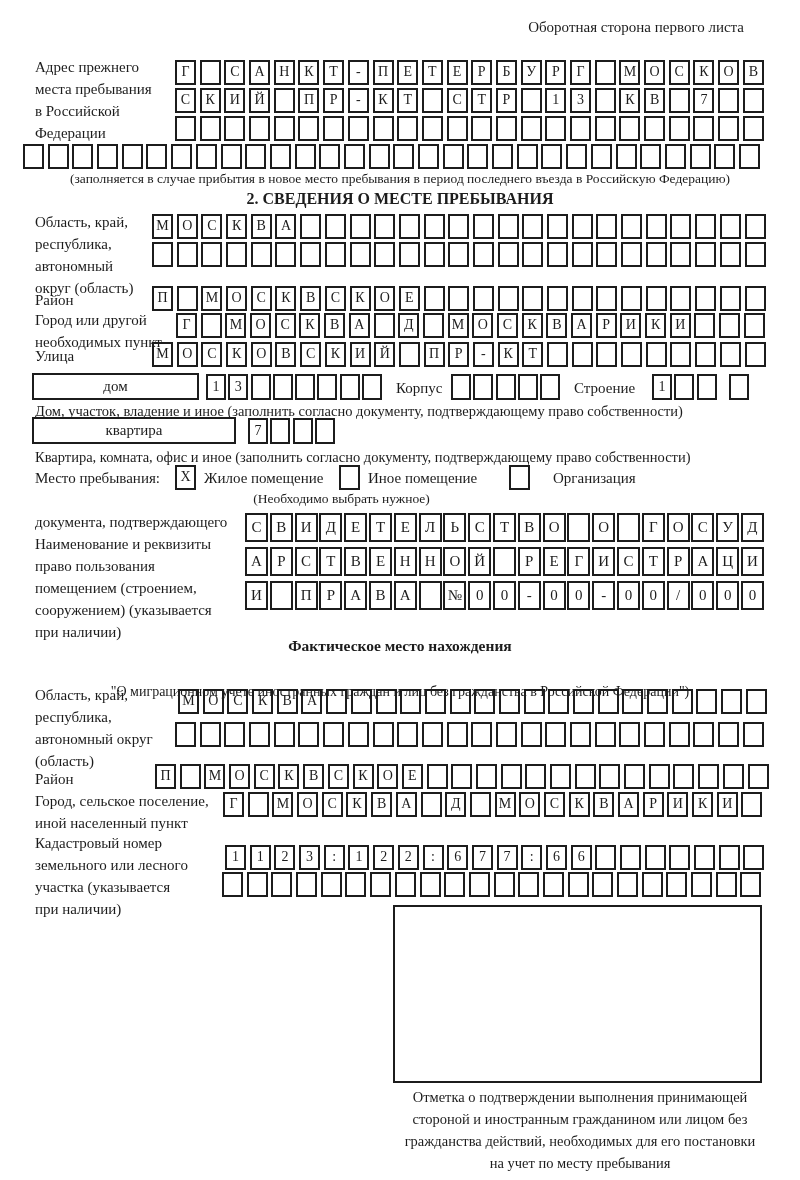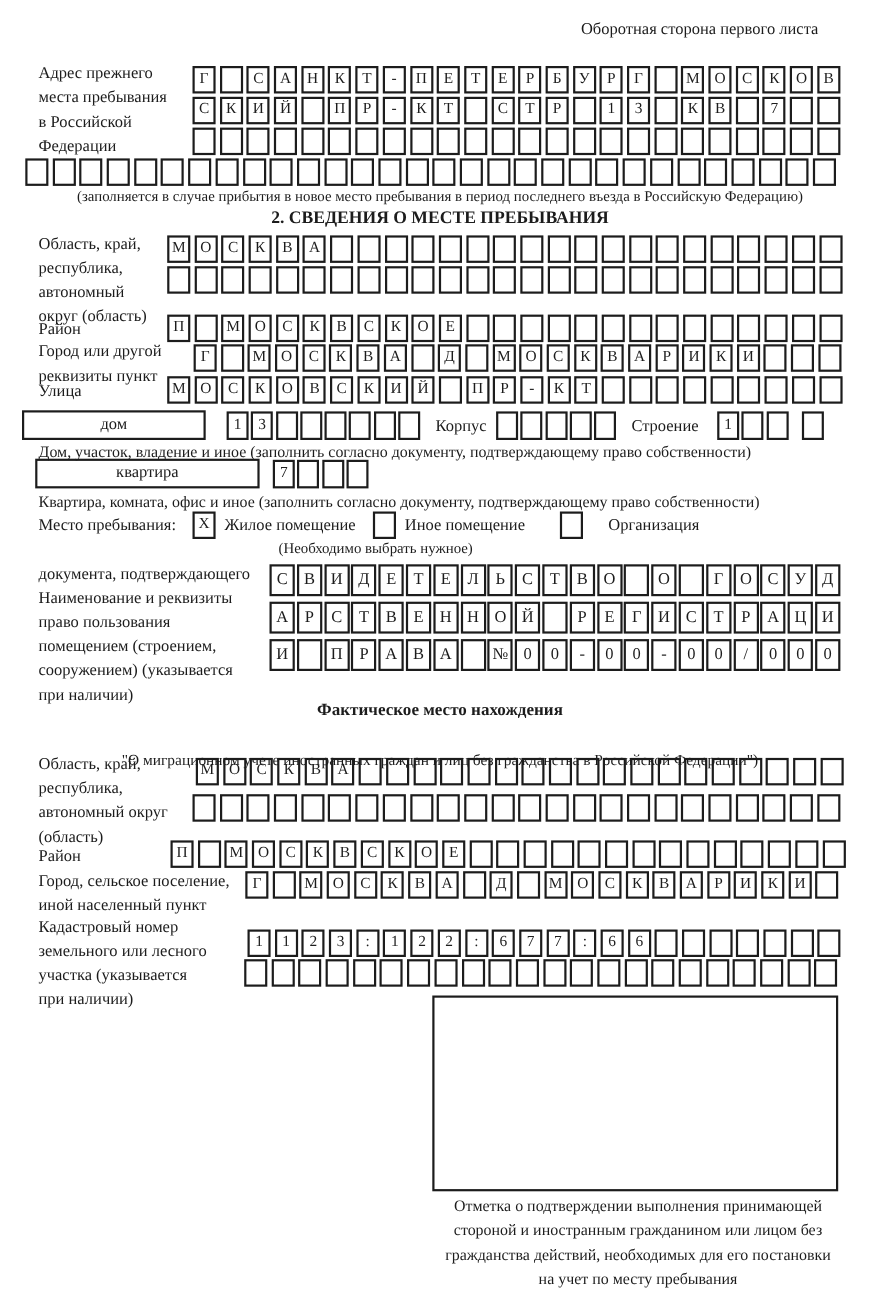--- a/index.html
+++ b/index.html
@@ -245,21 +245,21 @@
       <span class="cell"></span>
       <span class="cell"></span>
       <span class="cell"></span>
       <span class="cell"></span>
       <span class="cell"></span>
       <span class="cell"></span>
     </div>
 
   <div class="abs lines" style="left:35px;top:309px;">
     <span class="label">Город или другой</span>
-    <span class="label">реквизиты пункт</span>
+    <span class="label">необходимых пункт</span>
   </div>
   <div class="row g-std" style="left:176px;top:313px;">
       <span class="cell">Г</span>
       <span class="cell"></span>
       <span class="cell">М</span>
       <span class="cell">О</span>
       <span class="cell">С</span>
       <span class="cell">К</span>
       <span class="cell">В</span>
       <span class="cell">А</span>
@@ -303,21 +303,21 @@
       <span class="cell"></span>
       <span class="cell"></span>
       <span class="cell"></span>
       <span class="cell"></span>
       <span class="cell"></span>
       <span class="cell"></span>
       <span class="cell"></span>
       <span class="cell"></span>
     </div>
 
-  <div class="abs widebox" style="left:20px;top:373px;width:167px;">дом</div>
+  <div class="abs widebox" style="left:32px;top:373px;width:167px;">дом</div>
   <div class="row g-sm" style="left:206px;top:374px;">
       <span class="cell cell-sm">1</span>
       <span class="cell cell-sm">3</span>
       <span class="cell cell-sm"></span>
       <span class="cell cell-sm"></span>
       <span class="cell cell-sm"></span>
       <span class="cell cell-sm"></span>
       <span class="cell cell-sm"></span>
       <span class="cell cell-sm"></span>
     </div>

